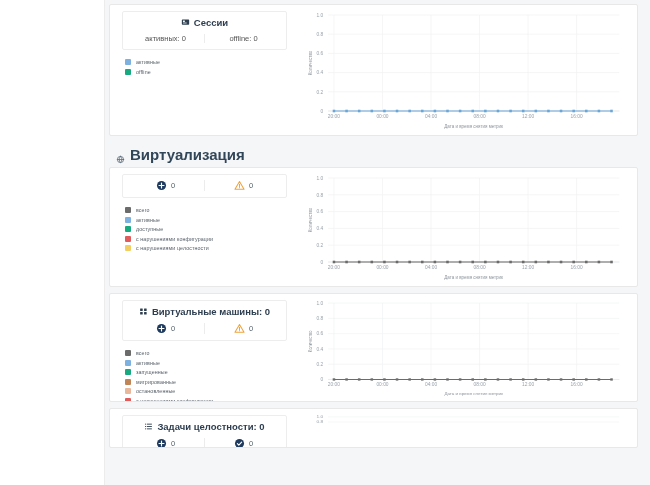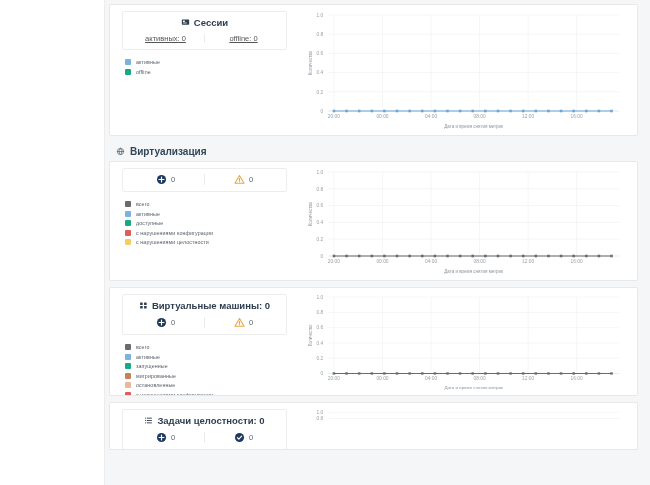--- a/index.html
+++ b/index.html
@@ -25,21 +25,21 @@
     height: 485px;
     background: #f5f6f7;
     padding: 0 12px 0 4px;
     overflow: hidden;
     position: relative;
   }
 
   
   .section-header {
     display: flex; align-items: center; gap: 5px;
-    font-size: 10px; font-weight: bold; color: #32465a;
+    font-size: 15px; font-weight: bold; color: #32465a;
     padding: 4px 0 4px 7px;
   }
   .section-header .ic { width: 9px; height: 9px; display: inline-block; color:#5b6b7c; }
 
   
   .panel {
     background: #ffffff;
     border: 1px solid #e8e8e8;
     border-radius: 2px;
     display: flex;
@@ -68,21 +68,21 @@
     margin-bottom: 6px;
   }
   .stat-title .ic { width: 9px; height: 9px; color: #2d3e50; display:inline-block; }
   .stat-row { display: flex; align-items: center; }
   .stat-cell {
     flex: 1 1 0; display: flex; align-items: center; justify-content: center;
     gap: 4px; font-size: 7.5px; color: #4a5a6a; white-space: nowrap;
   }
   .stat-cell .num { font-size: 7.5px; color: #55616d; }
   .stat-div { width: 1px; align-self: stretch; background: #ececec; }
-  .stat-cell.plain { justify-content: center; font-size: 7.5px; color: #555; text-decoration: underline; }
+  .stat-cell.plain { justify-content: center; font-size: 7.5px; color: #555; }
   .stat-ic { width: 11px; height: 11px; display: inline-block; }
 
   
   .legend { margin-top: 9px; padding-left: 3px; }
   .legend-item { display: flex; align-items: center; gap: 5px; margin-bottom: 3.5px; }
   .legend-sw { width: 6px; height: 6px; border-radius: 1px; flex: 0 0 6px; }
   .legend-lb { font-size: 5.3px; color: #555e68; white-space: nowrap; letter-spacing: .1px; }
 
   
   .chart { position: relative; width: 100%; height: 100%; }
@@ -415,21 +415,21 @@
                 <rect x="284.8363636363636" y="92.7" width="2.6" height="2.6" fill="#6b6b6b"></rect>
                 <rect x="297.79090909090905" y="92.7" width="2.6" height="2.6" fill="#6b6b6b"></rect>
                 <rect x="310.74545454545455" y="92.7" width="2.6" height="2.6" fill="#6b6b6b"></rect>
                 <rect x="323.7" y="92.7" width="2.6" height="2.6" fill="#6b6b6b"></rect>
                 <text class="ax-lb" transform="translate(17,51) rotate(-90)" text-anchor="middle">Количество</text>
                 <text class="ax-lb" x="183.5" y="111" text-anchor="middle">Дата и время снятия метрик</text>
               </svg>
             </div>
           </div>
         </div>
-        <div class="panel" style="height:48px">
+        <div class="panel" style="height:40px">
           <div class="panel-left">
             <div class="stat-card">
               <div class="stat-title">
                 <span class="ic"><svg viewBox="0 0 16 16" width="9" height="9" fill="#2d3e50">
                     <rect x="1.8" y="3" width="2" height="1.6"></rect>
                     <rect x="5.2" y="3" width="8.8" height="1.6"></rect>
                     <rect x="1.8" y="7.2" width="2" height="1.6"></rect>
                     <rect x="5.2" y="7.2" width="8.8" height="1.6"></rect>
                     <rect x="1.8" y="11.4" width="2" height="1.6"></rect>
                     <rect x="5.2" y="11.4" width="8.8" height="1.6"></rect>

